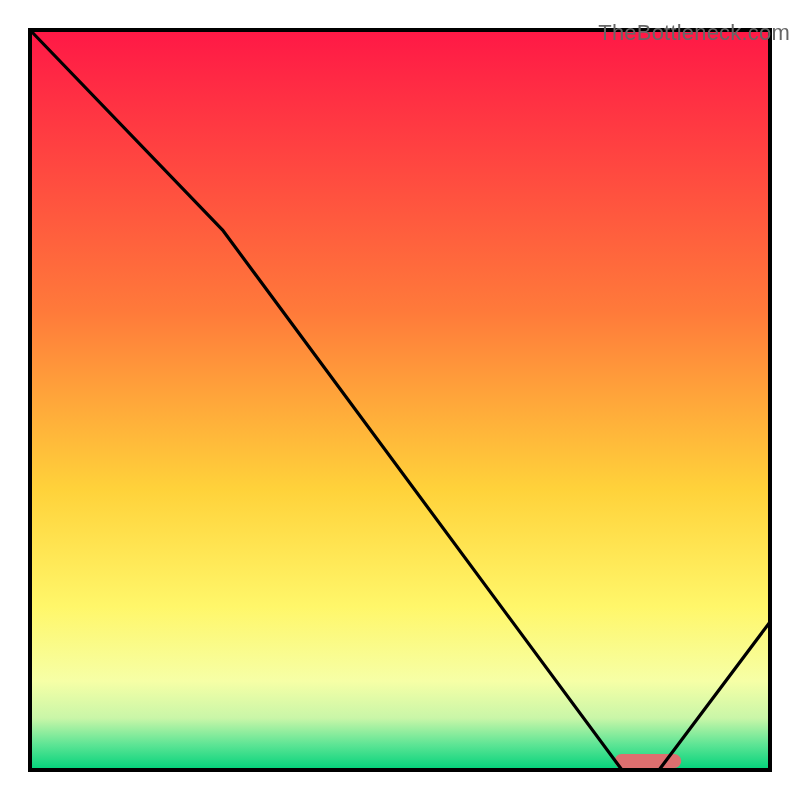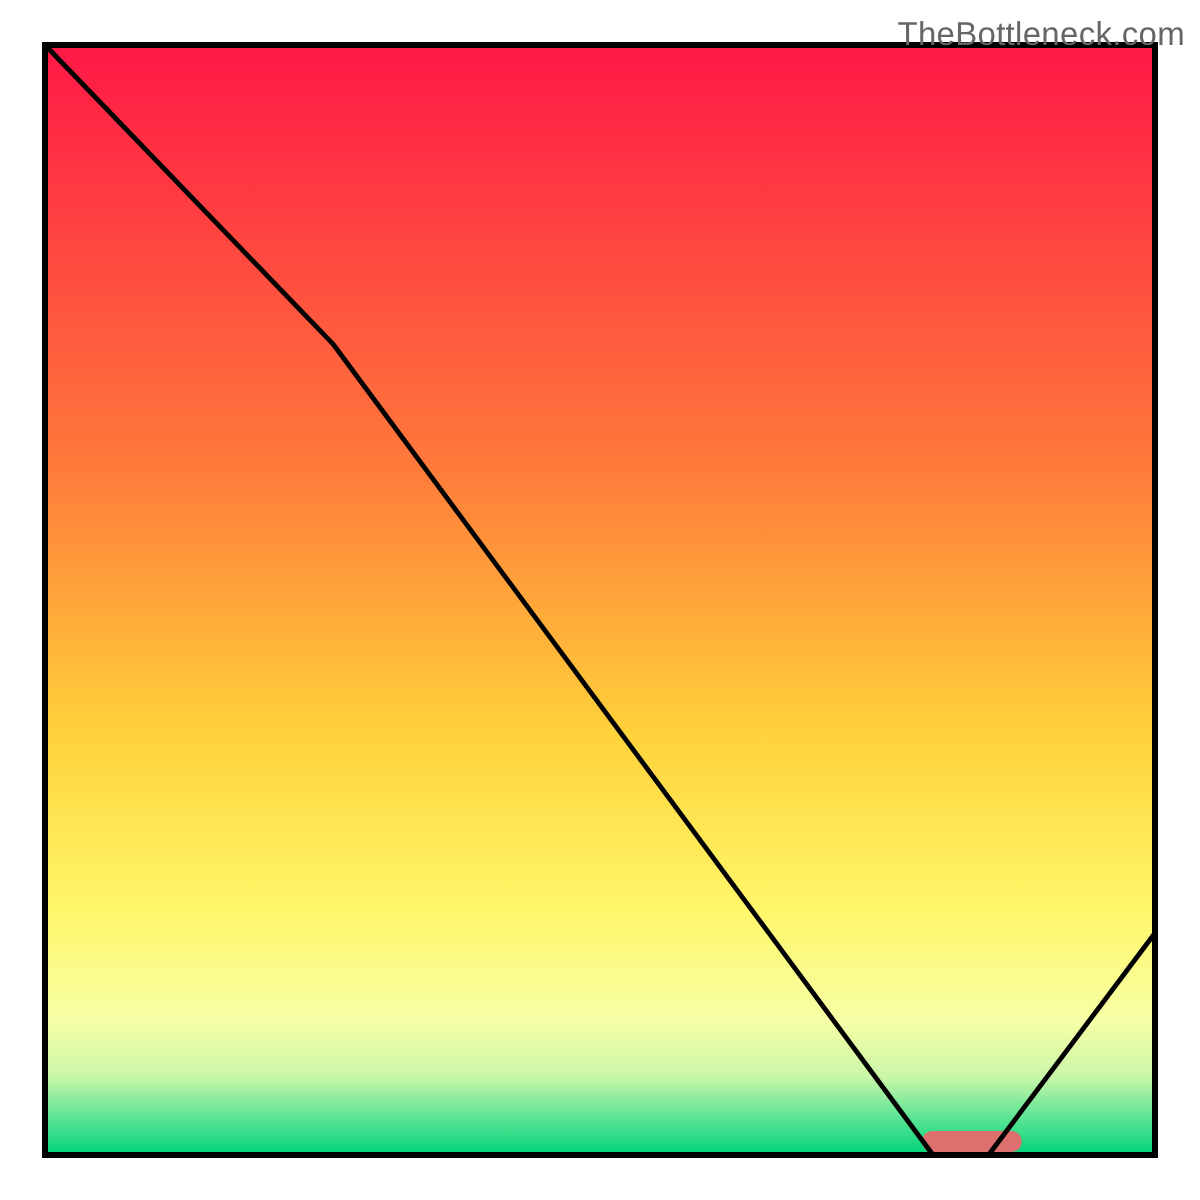--- a/index.html
+++ b/index.html
@@ -11,21 +11,21 @@
     background: #ffffff;
     font-family: Arial, Helvetica, sans-serif;
   }
   .chart-container {
     position: relative;
     width: 800px;
     height: 800px;
   }
   .watermark {
     position: absolute;
-    top: 10px;
+    top: 20px;
     right: 10px;
     color: #666666;
     font-size: 22px;
     font-weight: 400;
     letter-spacing: 0.2px;
     z-index: 10;
   }
   svg.chart {
     position: absolute;
     top: 0;

